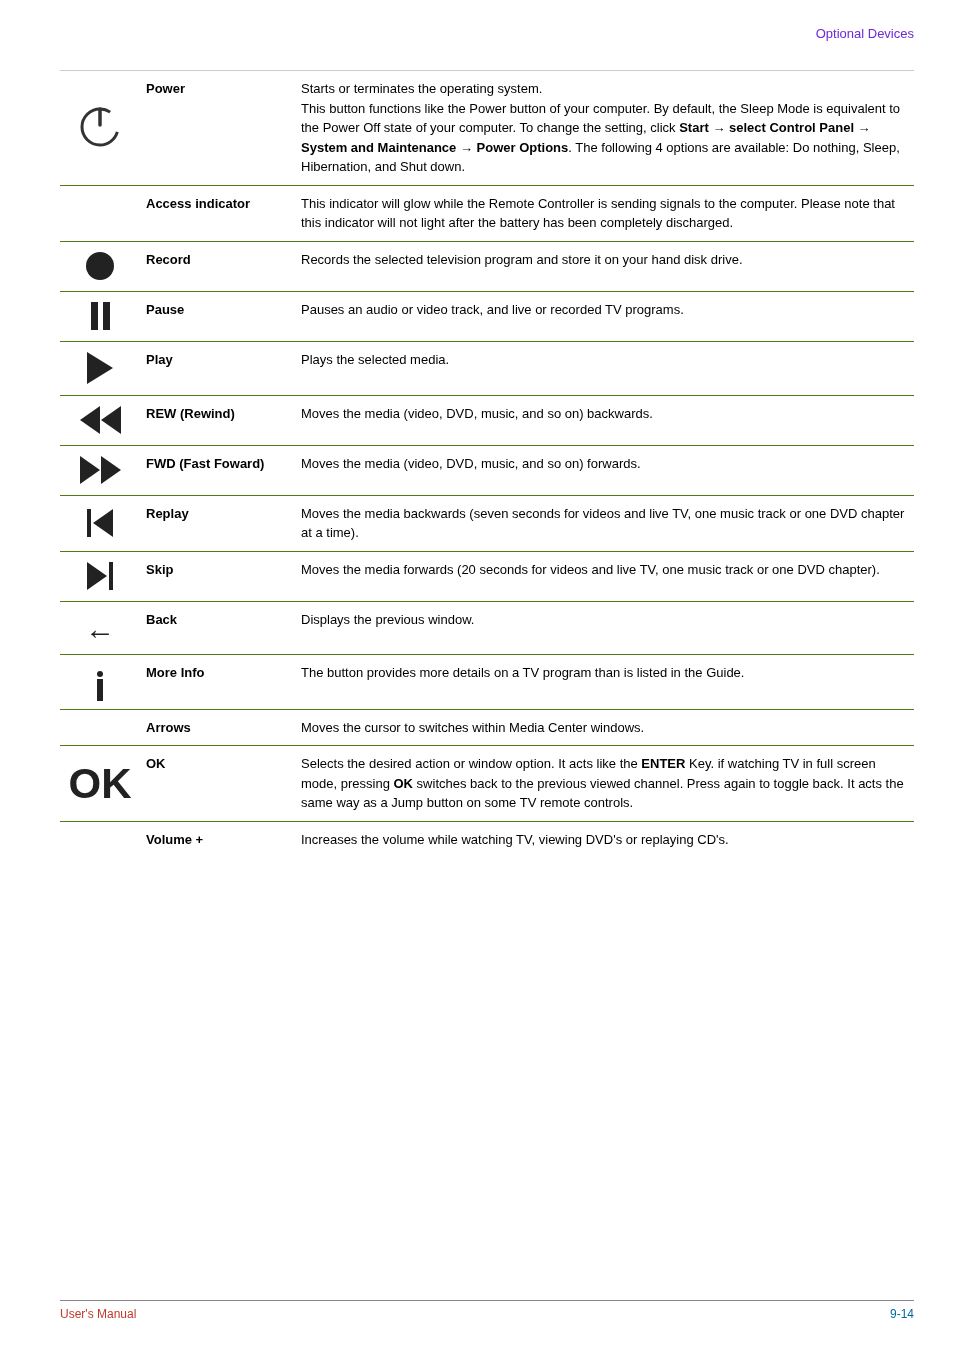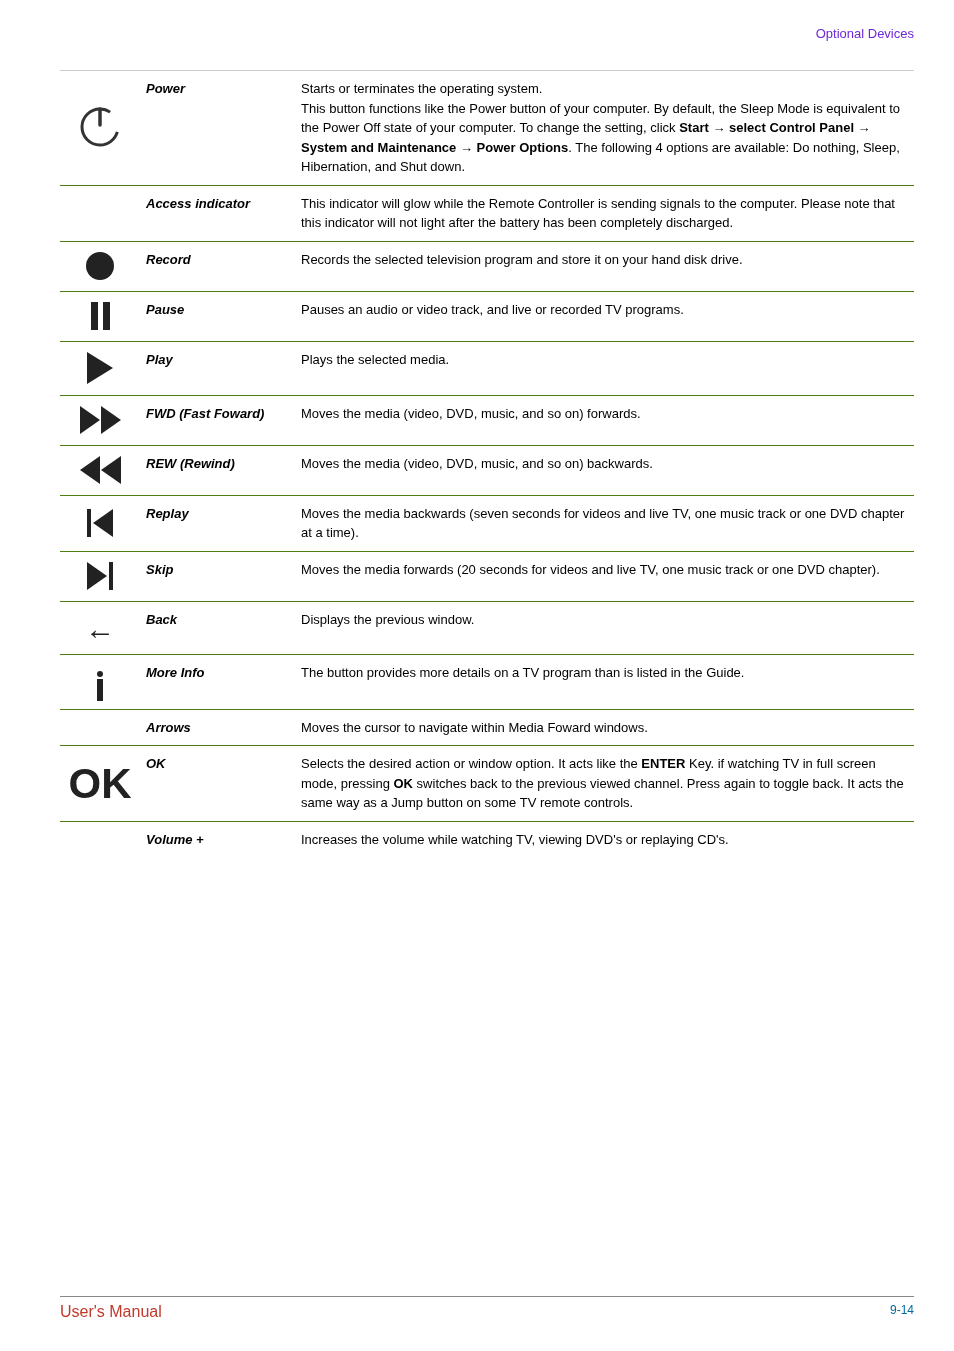--- a/index.html
+++ b/index.html
@@ -52,21 +52,20 @@
       vertical-align: middle;
       padding-top: 10px;
     }
 
     .label-col {
       width: 155px;
       font-weight: bold;
       font-size: 13px;
       padding-top: 10px;
       vertical-align: top;
-      font-style: italic;
     }
 
     .desc-col {
       font-size: 13px;
       line-height: 1.5;
       margin-left: 29px;
     }
     .power-svg {
       width: 44px;
       height: 44px;
@@ -215,21 +214,21 @@
       bottom: 30px;
       left: 60px;
       right: 40px;
       display: flex;
       justify-content: space-between;
       border-top: 1px solid #888;
       padding-top: 6px;
     }
     .footer-label {
       color: #c0392b;
-      font-size: 16px;
+      font-size: 12px;
     }
     .footer-page {
       color: #0369a1;
       font-size: 12px;
     }
   </style>
 </head>
 <body>
 
 <div class="page-header">Optional Devices</div>
@@ -263,34 +262,34 @@
             </div></td>
           <td class="label-col">Pause</td>
           <td class="desc-col">Pauses an audio or video track, and live or recorded TV programs.</td>
         </tr>
         <tr>
           <td class="icon-col"><div class="icon-play"></div></td>
           <td class="label-col">Play</td>
           <td class="desc-col">Plays the selected media.</td>
         </tr>
         <tr>
+          <td class="icon-col"><div class="icon-rew">
+              <span></span>
+              <span></span>
+            </div></td>
+          <td class="label-col">REW (Rewind)</td>
+          <td class="desc-col">Moves the media (video, DVD, music, and so on) backwards.</td>
+        </tr>
+        <tr>
           <td class="icon-col"><div class="icon-fwd">
               <span></span>
               <span></span>
             </div></td>
           <td class="label-col">FWD (Fast Foward)</td>
           <td class="desc-col">Moves the media (video, DVD, music, and so on) forwards.</td>
-        </tr>
-        <tr>
-          <td class="icon-col"><div class="icon-rew">
-              <span></span>
-              <span></span>
-            </div></td>
-          <td class="label-col">REW (Rewind)</td>
-          <td class="desc-col">Moves the media (video, DVD, music, and so on) backwards.</td>
         </tr>
         <tr>
           <td class="icon-col"><div class="icon-replay">
               <span class="bar"></span>
               <span class="tri"></span>
             </div></td>
           <td class="label-col">Replay</td>
           <td class="desc-col">Moves the media backwards (seven seconds for videos and live TV, one music track or one DVD chapter at a time).</td>
         </tr>
         <tr>
@@ -310,21 +309,21 @@
           <td class="icon-col"><div class="icon-info">
               <span class="dot"></span>
               <span class="stem"></span>
             </div></td>
           <td class="label-col">More Info</td>
           <td class="desc-col">The button provides more details on a TV program than is listed in the Guide.</td>
         </tr>
         <tr>
           <td class="icon-col"></td>
           <td class="label-col">Arrows</td>
-          <td class="desc-col">Moves the cursor to navigate within Media Foward windows.</td>
+          <td class="desc-col">Moves the cursor to switches within Media Center windows.</td>
         </tr>
         <tr>
           <td class="icon-col"><span class="icon-ok">OK</span></td>
           <td class="label-col">OK</td>
           <td class="desc-col">Selects the desired action or window option. It acts like the <b>ENTER</b> Key. if watching TV in full screen mode, pressing <b>OK</b> switches back to the previous viewed channel. Press again to toggle back. It acts the same way as a Jump button on some TV remote controls.</td>
         </tr>
         <tr>
           <td class="icon-col"></td>
           <td class="label-col">Volume +</td>
           <td class="desc-col">Increases the volume while watching TV, viewing DVD's or replaying CD's.</td>

